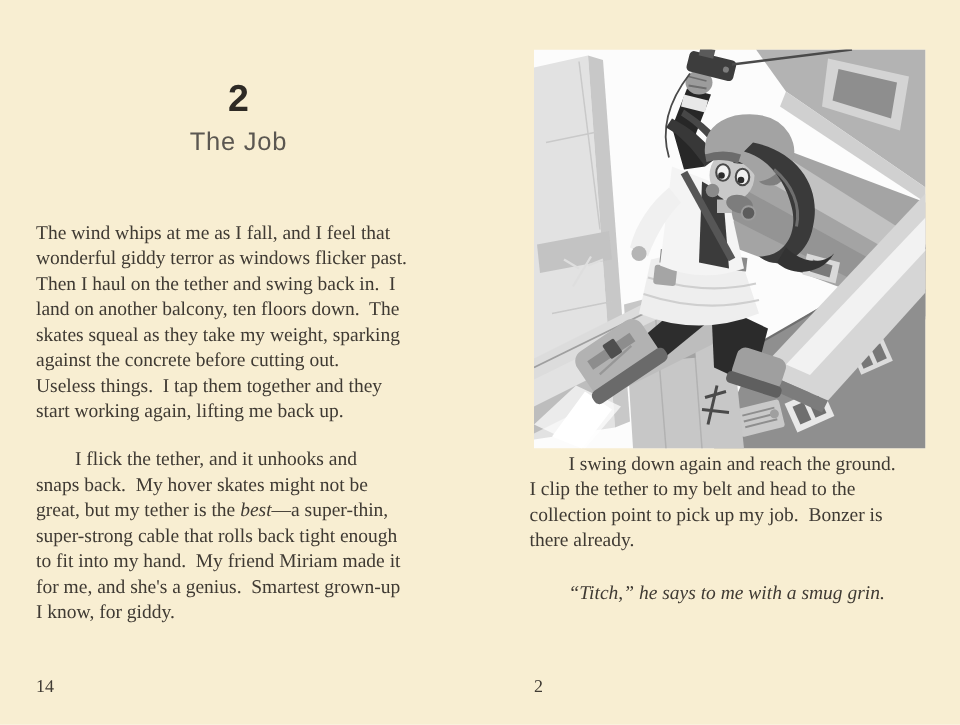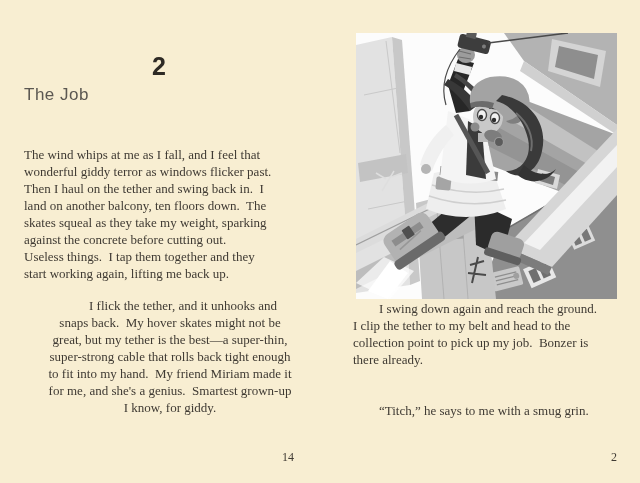--- a/index.html
+++ b/index.html
@@ -8,36 +8,36 @@
     background:#f8eed2; overflow:hidden;
     font-family:"Liberation Serif", serif;
   }
   .chapter-number {
     position:absolute; left:24px; top:52px; width:270px;
     text-align:center; font-family:"Liberation Sans", sans-serif;
     font-weight:bold; font-size:25px; color:#2e2a25;
   }
   .chapter-title {
     position:absolute; left:24px; top:85px; width:270px;
-    font-family:"Liberation Sans", sans-serif;
+    text-align:center; font-family:"Liberation Sans", sans-serif;
     font-size:17px; letter-spacing:0.5px; color:#5b5751;
   }
   .body-para {
     position:absolute; white-space:pre-wrap;
     font-size:13px; line-height:17px; color:#3f3a33;
     margin:0;
   }
   .indent { text-indent:26px; }
   .p-left-1 { left:24px; top:146px; width:292px; }
-  .p-left-2 { left:24px; top:297px; width:292px;text-align:center; }
+  .p-left-2 { left:24px; top:297px; width:292px; }
   .p-right-1 { left:353px; top:300px; width:284px; }
-  .p-right-2 { left:353px; top:402px; width:284px; }
+  .p-right-2 { left:353px; top:386px; width:284px;font-style:italic; }
   .page-number {
     position:absolute; top:450px; font-size:12px; color:#403b34;
-    text-align:right;
+    text-align:left;
   }
   .pn-left { left:24px; width:270px; }
   .pn-right { left:356px; width:261px; }
   .illustration {
     position:absolute; left:356px; top:33px; width:261px; height:266px;
   }
 </style>
 </head>
 <body>
 
@@ -49,21 +49,21 @@
     <p class="body-para p-left-1">The wind whips at me as I fall, and I feel that
 wonderful giddy terror as windows flicker past.
 Then I haul on the tether and swing back in.  I
 land on another balcony, ten floors down.  The
 skates squeal as they take my weight, sparking
 against the concrete before cutting out.
 Useless things.  I tap them together and they
 start working again, lifting me back up.</p>
     <p class="body-para p-left-2 indent"><span>I flick the tether, and it unhooks and
 snaps back.  My hover skates might not be
-great, but my tether is the </span><span style="">best</span><span>—a super-thin,
+great, but my tether is the </span><span style="font-style: italic;">best</span><span>—a super-thin,
 super-strong cable that rolls back tight enough
 to fit into my hand.  My friend Miriam made it
 for me, and she's a genius.  Smartest grown-up
 I know, for giddy.</span></p>
     <div class="page-number pn-left">14</div>
   </div>
 
   <div>
 
     <svg class="illustration" viewBox="0 0 261 266" xmlns="http://www.w3.org/2000/svg">

